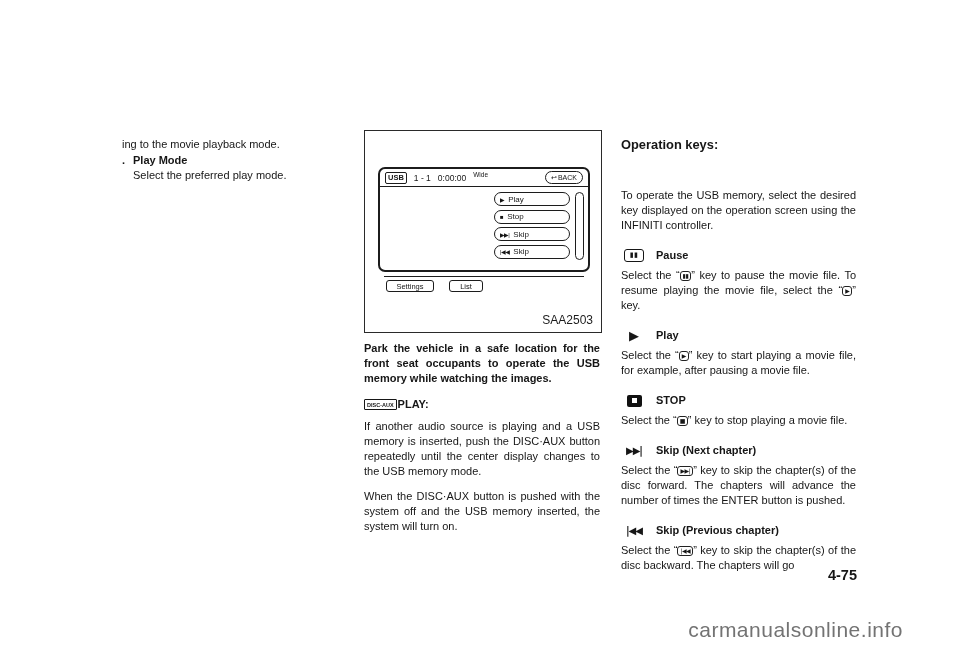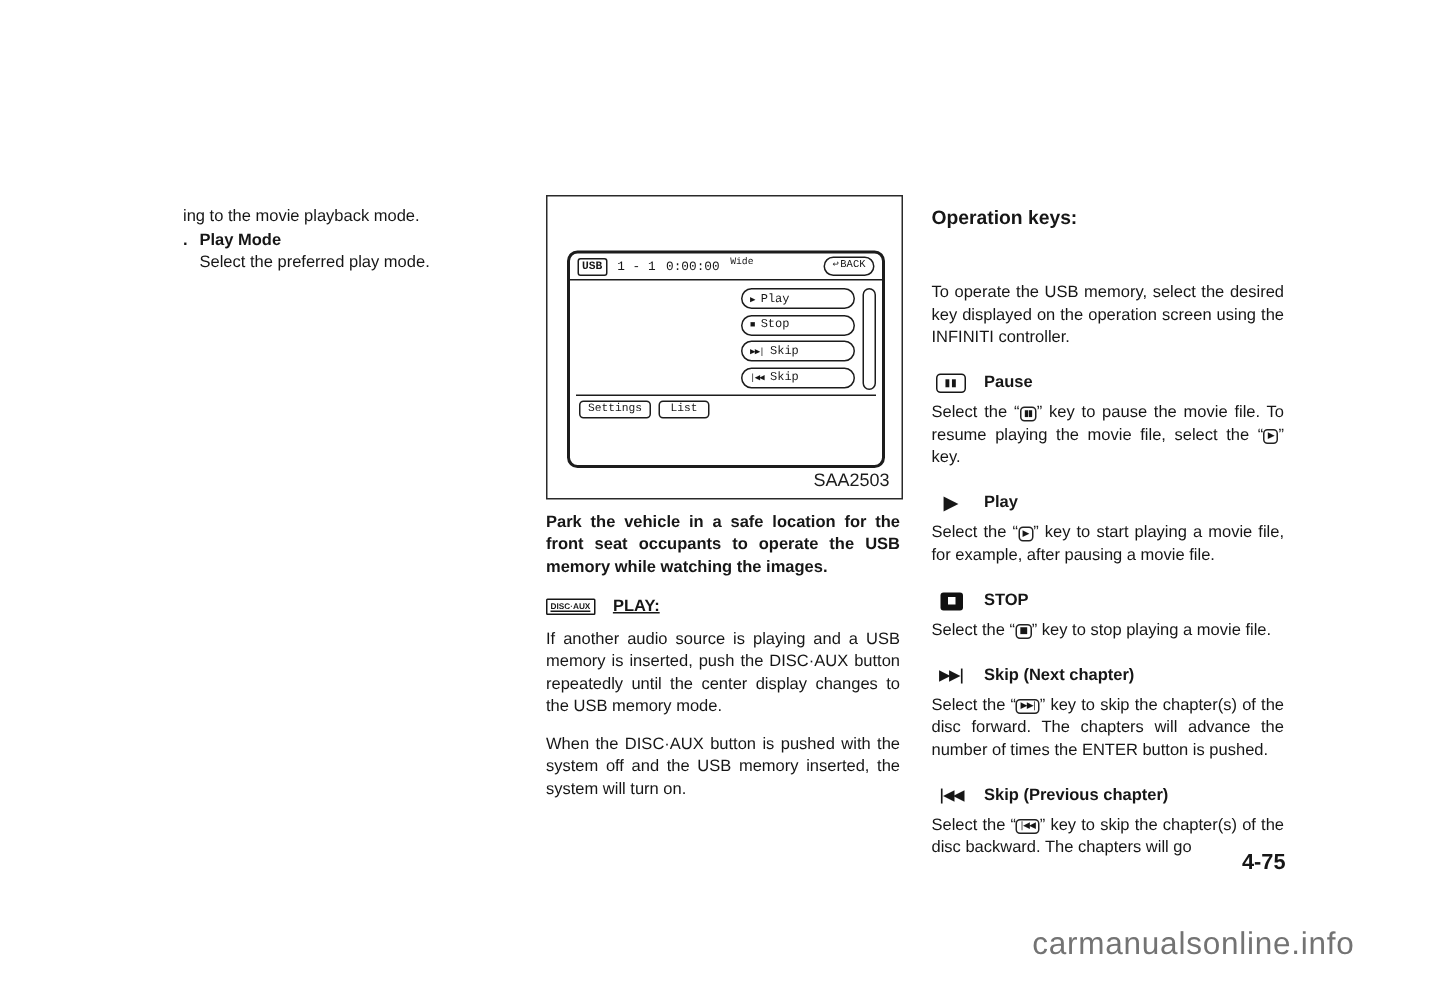--- a/index.html
+++ b/index.html
@@ -14,41 +14,41 @@
   .para { margin-bottom:10px; }
 
   
   .col-left { left:122px; top:137px; width:190px; }
   .bullet-row { display:flex; margin-top:1px; }
   .bullet { width:11px; font-weight:bold; }
   .indent { padding-left:11px; }
 
   
   .figure { position:absolute; left:364px; top:130px; width:238px; height:203px; border:1px solid #2a2a2a; background:#fff; }
-  .screen { position:absolute; left:13px; top:36px; width:212px; height:145px; border:2px solid #1c1c1c; border-radius:7px; font-family:Liberation Mono, monospace; background:#fff; }
+  .screen { position:absolute; left:13px; top:36px; width:212px; height:105px; border:2px solid #1c1c1c; border-radius:7px; font-family:Liberation Sans, sans-serif; background:#fff; }
   .screen-top { display:flex; align-items:center; gap:7px; height:18px; padding:0 5px; border-bottom:1.5px solid #1c1c1c; font-size:8.5px; }
   .src { border:1px solid #1c1c1c; border-radius:2px; padding:0 2px; font-size:7.5px; font-weight:bold; line-height:10px; }
   .screen-top .wide { font-size:6.5px; align-self:flex-start; margin-top:2px; }
   .back-btn { margin-left:auto; border:1px solid #1c1c1c; border-radius:9px; font-size:7px; padding:1px 5px; display:flex; align-items:center; gap:1px; line-height:9px; }
   .screen-body { position:relative; height:108px; }
   .keys-stack { position:absolute; top:5px; right:18px; width:76px; }
   .keybtn { display:flex; align-items:center; gap:4px; height:14px; border:1.5px solid #1c1c1c; border-radius:7px; padding:0 5px; font-size:8px; margin-bottom:3.5px; background:#fff; }
   .kicon { font-size:6px; letter-spacing:-0.5px; }
   .scrollbar { position:absolute; top:5px; right:4px; width:9px; height:68px; border:1.5px solid #1c1c1c; border-radius:5px; }
-  .screen-bottom { position:absolute; left:4px; right:4px; bottom:16px; border-top:1.5px solid #1c1c1c; padding:3px 2px 0; display:flex; gap:5px; }
+  .screen-bottom { position:absolute; left:4px; right:4px; bottom:3px; border-top:1.5px solid #1c1c1c; padding:3px 2px 0; display:flex; gap:15px; }
   .sbtn { border:1.5px solid #1c1c1c; border-radius:3px; font-size:7.5px; height:12px; display:flex; align-items:center; justify-content:center; }
   .sbtn.settings { width:48px; }
   .sbtn.list { width:34px; }
   .fig-caption { position:absolute; right:8px; bottom:5px; font-size:12px; color:#1c1c1c; }
 
   
   .col-mid-text { left:364px; top:341px; width:236px; }
   .section-heading { font-size:13px; font-weight:400; margin-bottom:7px; }
   .warning { margin-bottom:11px; }
-  .play-row { display:flex; align-items:center; gap:12px; margin:3px 0 7px;text-decoration:underline; }
+  .play-row { display:flex; align-items:center; gap:1px; margin:3px 0 7px; }
   .disc-aux-key { border:1px solid #161616; border-radius:1px; font-size:5.5px; font-weight:bold; padding:1.5px 2px; line-height:6px; white-space:nowrap; }
 
   
   .col-right { left:621px; top:137px; width:235px; }
   .subhead { margin-bottom:4px; }
   .intro { margin-bottom:6px;margin-top:36px; }
   .sec-head { display:flex; align-items:center; gap:9px; margin:15px 0 5px; min-height:15px; }
   .sec-icon { width:26px; display:flex; align-items:center; justify-content:center; font-family:"DejaVu Sans",sans-serif; }
   .key-box { width:20px; height:13px; border:1.2px solid #161616; border-radius:3px; }
   .pg { font-size:7px; letter-spacing:0.5px; line-height:11px; }

